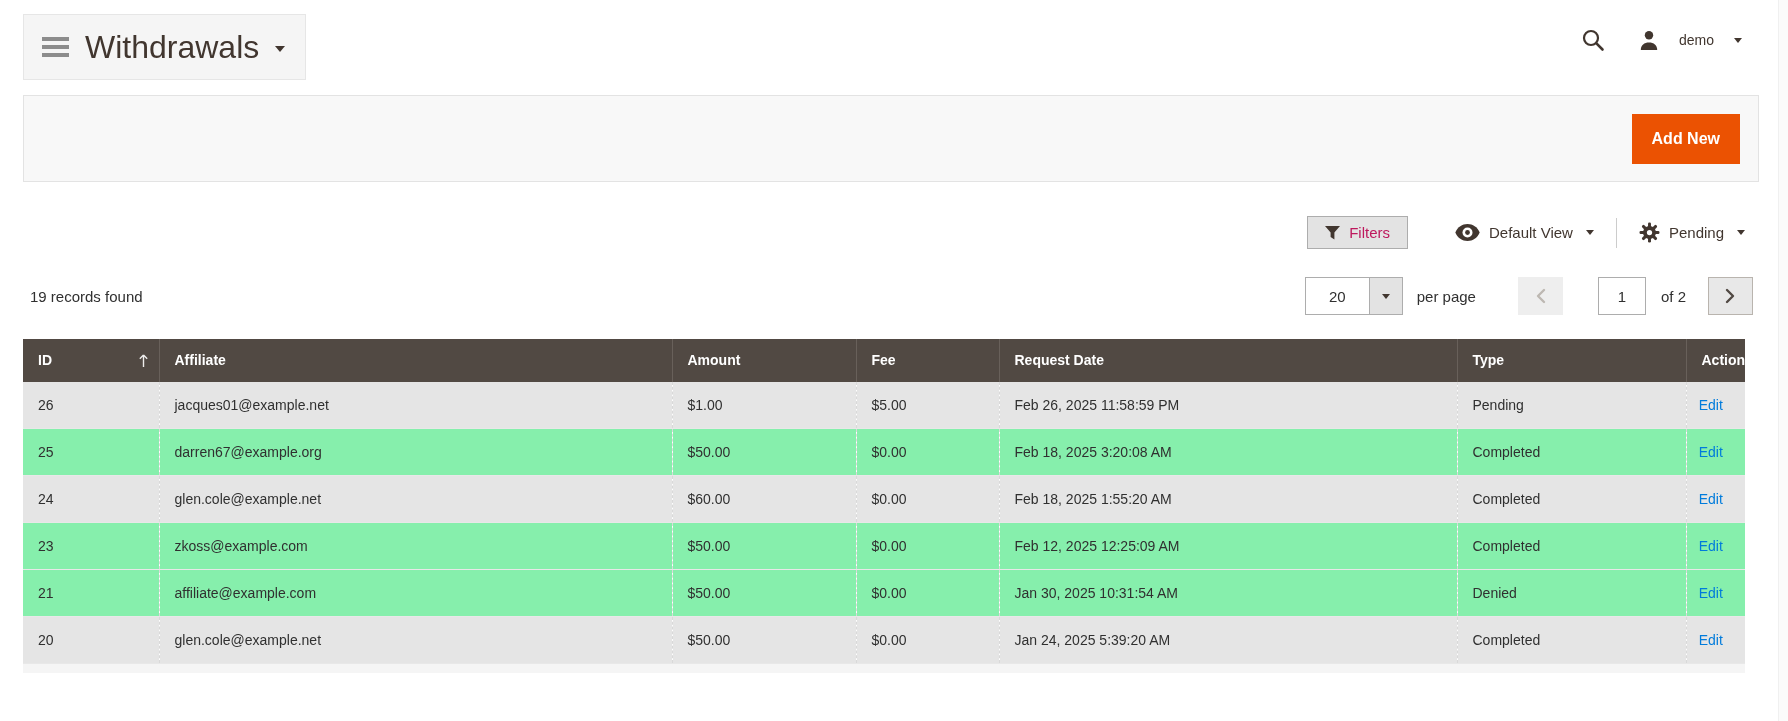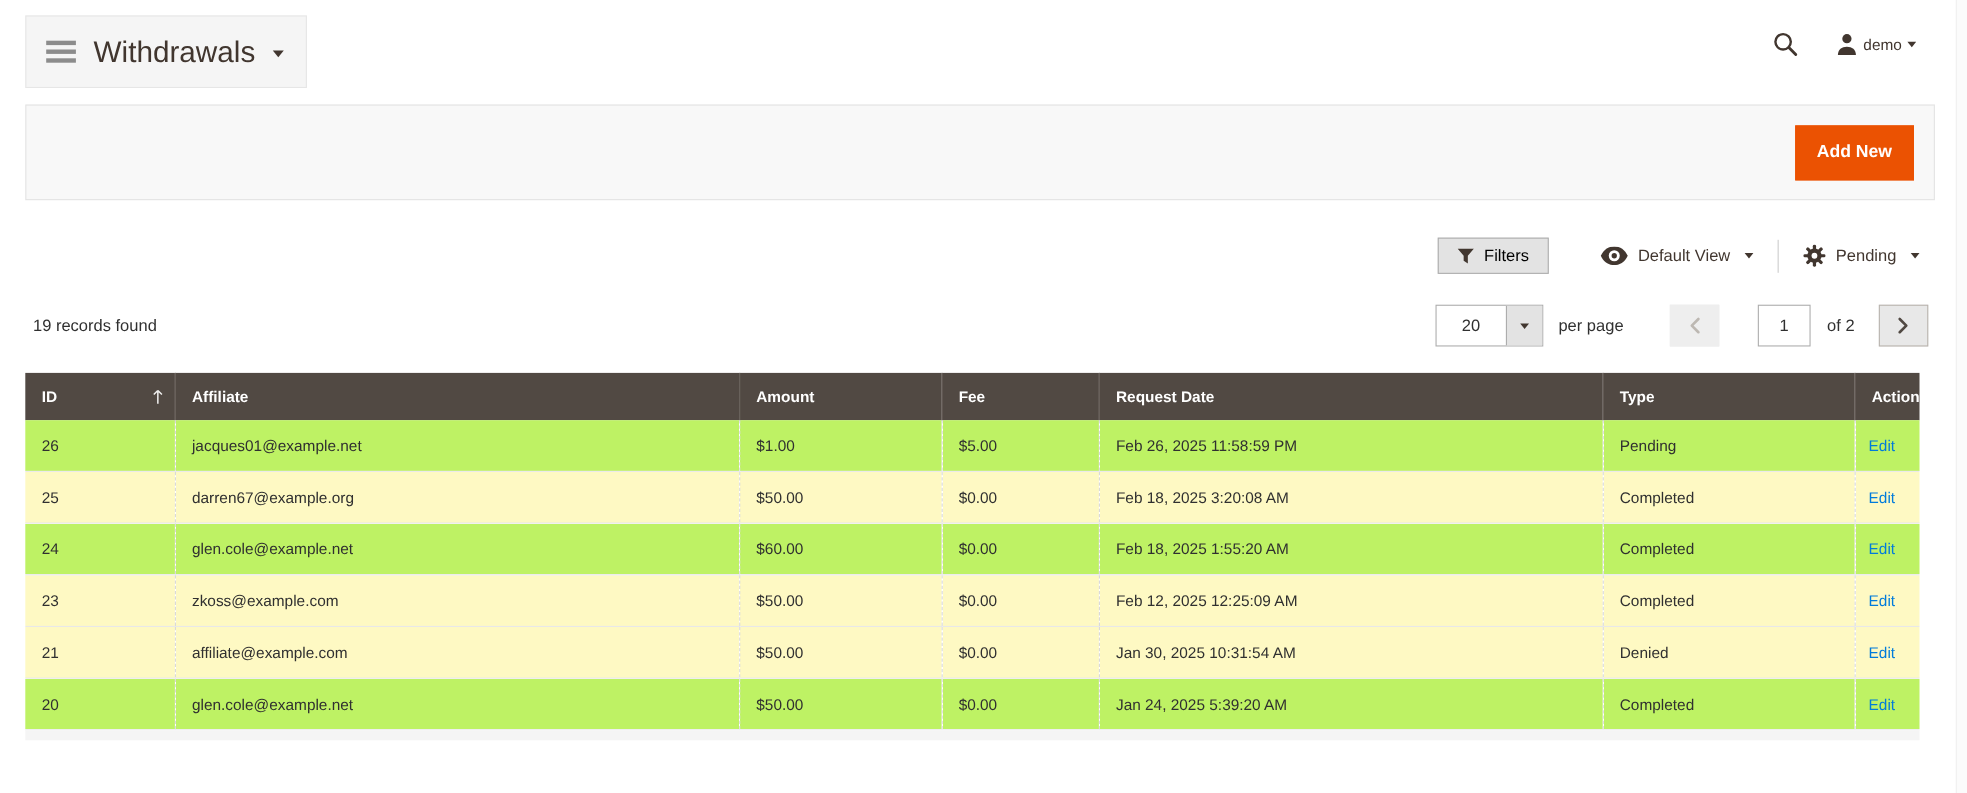--- a/index.html
+++ b/index.html
@@ -5,41 +5,41 @@
   * { margin:0; padding:0; box-sizing:border-box; }
   html,body { width:1788px; height:721px; overflow:hidden; background:#fff;
     font-family:"Liberation Sans","DejaVu Sans",sans-serif; color:#303030; }
 
   
   .top-header { height:95px; display:flex; justify-content:space-between; align-items:flex-start; }
   .title-box { margin:14px 0 0 23px; height:66px; background:#f5f5f5; border:1px solid #e6e6e6;
     display:flex; align-items:center; gap:16px; padding:0 20px 0 18px; cursor:pointer; }
   .hamburger { display:flex; flex-direction:column; gap:4px; }
   .hamburger span { width:27px; height:4px; background:#8c8c8c; }
-  .page-title { font-size:27px; color:#41362f; font-weight:400; }
+  .page-title { font-size:32px; color:#41362f; font-weight:400; }
   .caret { width:0; height:0; border-left:5px solid transparent; border-right:5px solid transparent;
     border-top:6px solid #41362f; display:inline-block; }
   .caret.sm { border-left-width:4px; border-right-width:4px; border-top-width:5px; }
   .title-box .caret { margin-top:4px; }
 
   .header-right { display:flex; align-items:center; margin:26px 46px 0 0; }
   .search-btn { background:none; border:none; cursor:pointer; padding:2px; display:flex; }
-  .user-menu { display:flex; align-items:center; gap:5px; margin-left:32px; cursor:pointer; }
+  .user-menu { display:flex; align-items:center; gap:20px; margin-left:32px; cursor:pointer; }
   .user-name { font-size:14px; color:#41362f; }
 
   
   .page-actions { height:87px; background:#f8f8f8; border:1px solid #e3e3e3;
     margin:0 29px 0 23px; display:flex; justify-content:flex-end; }
   .add-new { margin:18px 18px 0 0; height:50px; padding:0 19px; background:#eb5202; border:1px solid #eb5202;
     color:#fff; font-size:16px; font-weight:700; cursor:pointer; font-family:inherit; }
 
   
   .grid-controls { margin:34px 43px 0 23px; height:33px; display:flex; justify-content:flex-end; align-items:center; }
   .filters-btn { height:33px; display:flex; align-items:center; gap:9px; padding:0 17px;
-    background:#e3e3e3; border:1px solid #adadad; color:#000000; font-size:15px; cursor:pointer; font-family:inherit; }
+    background:#e3e3e3; border:1px solid #adadad; color:#be185d; font-size:15px; cursor:pointer; font-family:inherit; }
   .ctl { display:flex; align-items:center; gap:9px; font-size:15px; color:#41362f; cursor:pointer; }
   .view-ctl { margin-left:47px; }
   .ctl .caret { margin-left:4px; }
   .v-divider { width:1px; height:30px; background:#ccc; margin:0 22px; }
 
   
   .records-bar { margin:28px 35px 0 30px; display:flex; justify-content:space-between; align-items:center; height:38px; }
   .records-count { font-size:15px; color:#303030; }
   .pager { display:flex; align-items:center; }
   .size-select { display:flex; height:38px; border:1px solid #adadad; background:#fff; cursor:pointer; }
@@ -53,23 +53,23 @@
   .page-input { width:48px; height:38px; margin-left:35px; border:1px solid #adadad; text-align:center;
     font-size:15px; font-family:inherit; color:#303030; }
   .of-pages { font-size:15px; margin:0 22px 0 15px; color:#303030; }
 
   
   table.grid { margin:24px 43px 0 23px; width:1722px; border-collapse:collapse; table-layout:fixed; }
   .grid th { background:#514943; color:#fff; font-size:14px; font-weight:700; text-align:left;
     padding:13px 10px 13px 15px; line-height:17px; border-left:1px solid #68605a; cursor:pointer; }
   .grid th:first-child { border-left:none; }
   .grid td { font-size:14px; color:#303030; padding:15px 10px 15px 15px; line-height:16px;
-    border-bottom:1px solid #e8e8e8; border-left:1px dashed #d9d9d9; background:#bef264; overflow:hidden; white-space:nowrap; }
+    border-bottom:1px solid #e8e8e8; border-left:1px dashed #d9d9d9; background:#e5e5e5; overflow:hidden; white-space:nowrap; }
   .grid td:first-child { border-left:none; }
-  .grid tr.alt td { background:#fef9c3; }
+  .grid tr.alt td { background:#86efac; }
   .grid td.action-cell { text-align:center; padding-left:0; }
   .edit-link { color:#007bdb; text-decoration:none; cursor:pointer;margin-top:12px; }
   .th-id-wrap { display:flex; align-items:center; justify-content:space-between; }
   .partial-row { height:9px; background:#f5f5f5; width:1722px; margin:0 43px 0 23px; }
 
   
   .scroll-strip { position:absolute; top:0; right:0; width:10px; height:721px;
     background:#fbfbfb; border-left:1px solid #f0f0f0; }
 
   .icon { display:inline-flex; }

